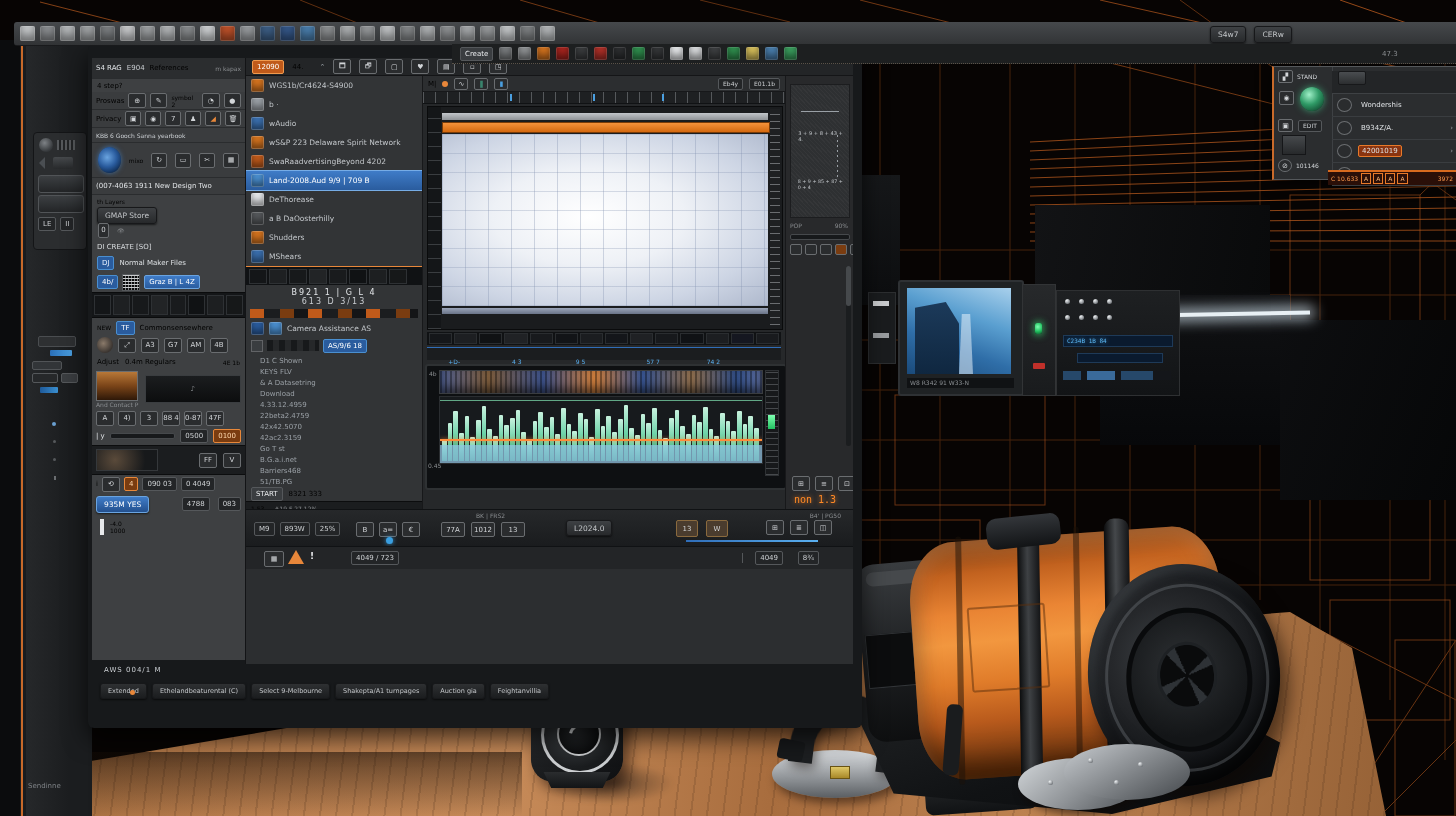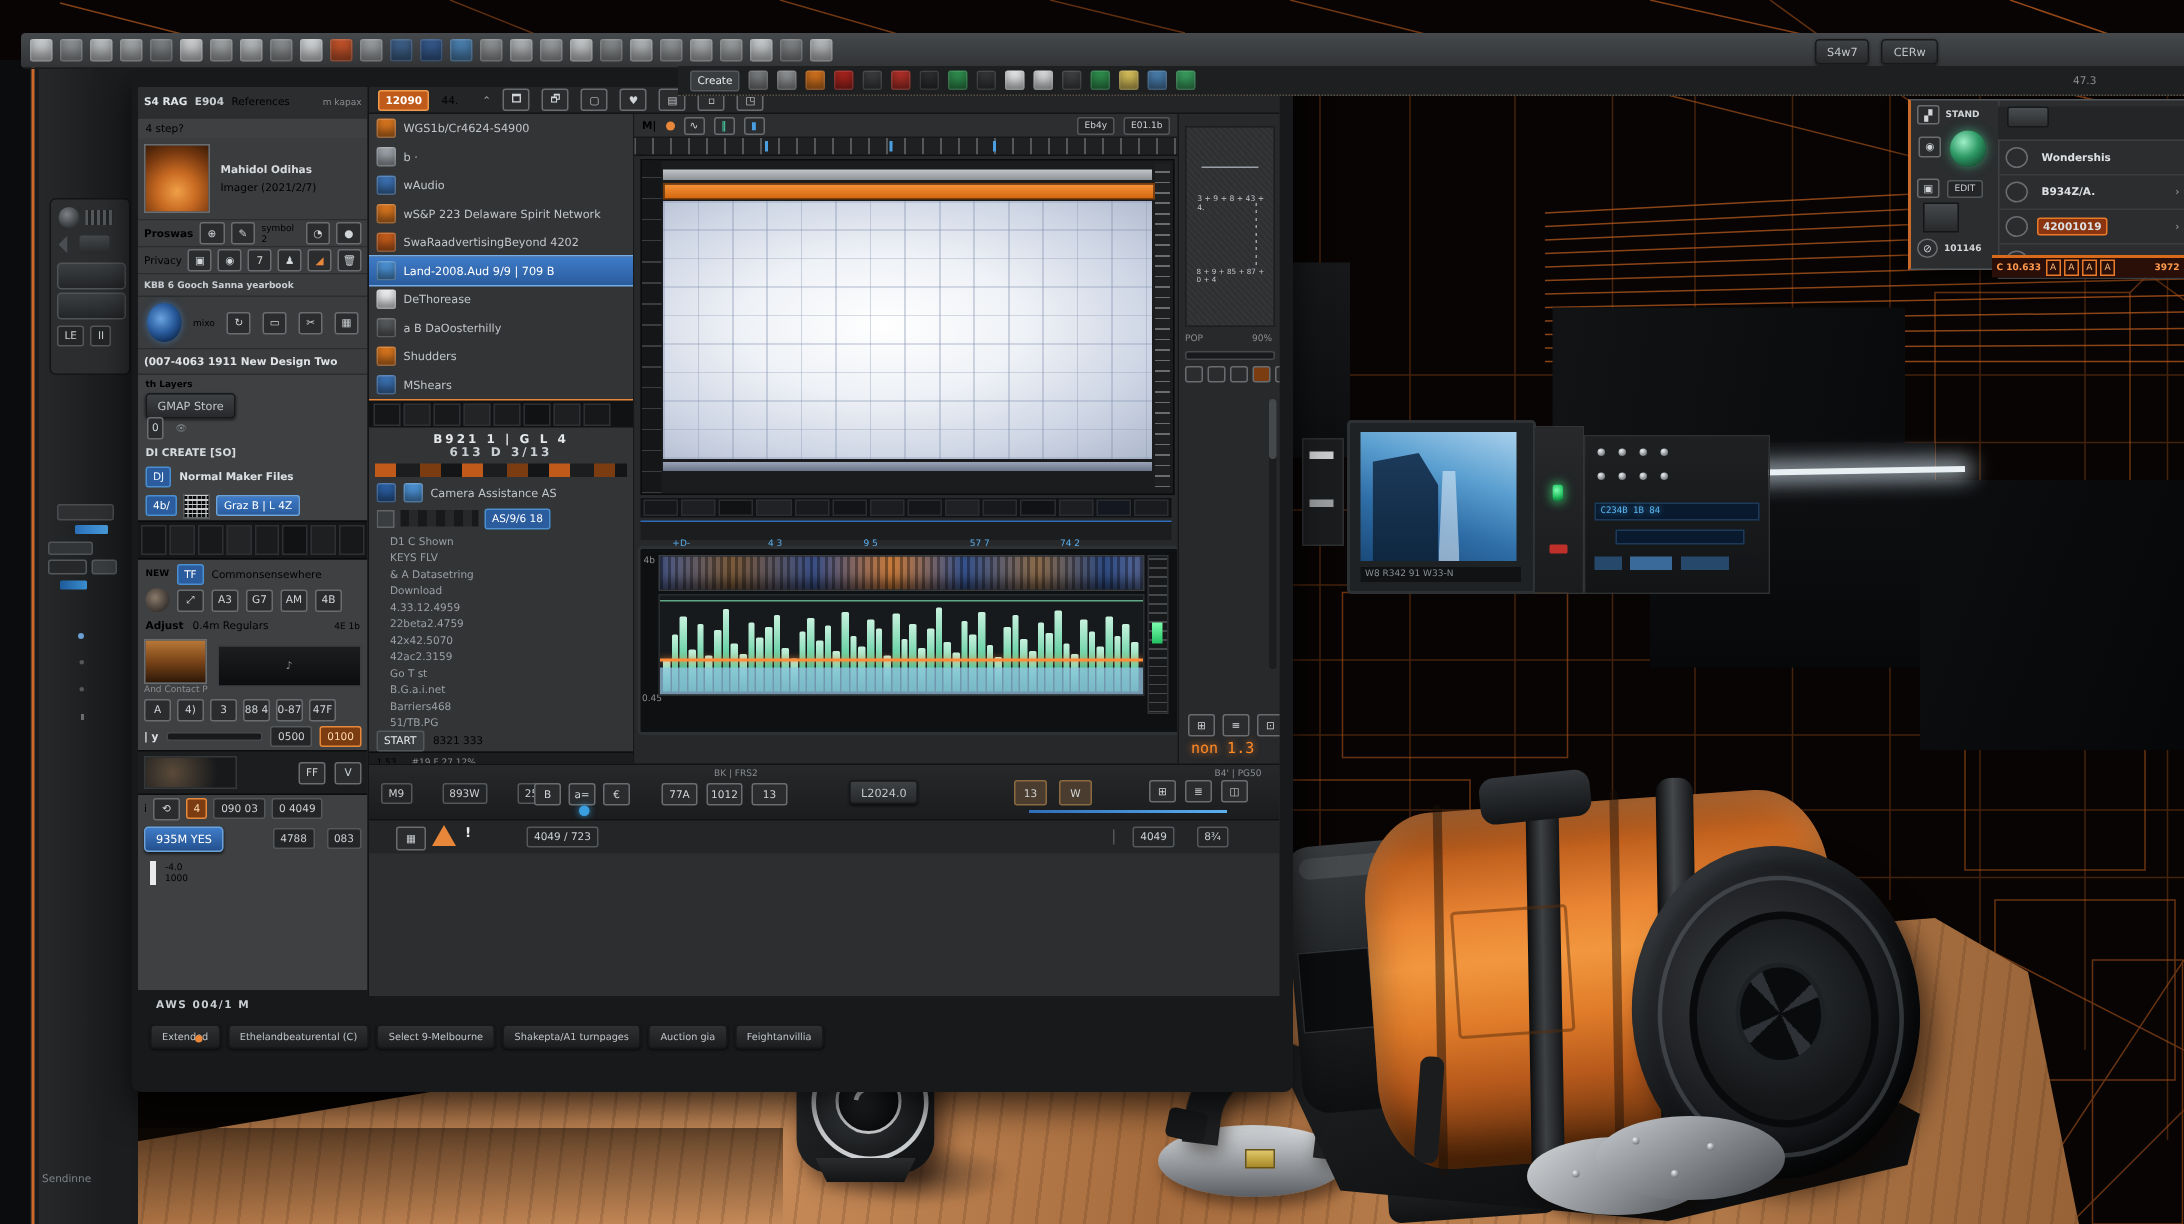--- a/index.html
+++ b/index.html
@@ -2,21 +2,21 @@
 <html><head>
 <meta charset="utf-8">
 <style>
   html,body{margin:0;padding:0;background:#070403;}
   body{width:1456px;height:816px;position:relative;overflow:hidden;font-family:"DejaVu Sans",sans-serif;}
   .a{position:absolute;}
   .r{display:flex;align-items:center;}
   .t{font-size:8px;color:#b4b7ba;white-space:nowrap;overflow:hidden;}
   .t7{font-size:7px;}
   .t6{font-size:6px;}
-  .b{font-weight:bold;}
+  .b{font-weight:normal;}
   .ic{height:15px;width:15px;border-radius:2px;flex:0 0 auto;box-shadow:inset 0 0 0 1px rgba(255,255,255,.14), inset 0 -6px 8px rgba(0,0,0,.45);}
   .ic2{height:13px;width:13px;border-radius:2px;flex:0 0 auto;box-shadow:inset 0 0 0 1px rgba(255,255,255,.12), inset 0 -5px 7px rgba(0,0,0,.5);}
   .chip{background:#232527;border:1px solid #55585b;border-radius:2px;padding:0 4px;font-size:7px;color:#cdd0d3;height:12px;line-height:12px;white-space:nowrap;}
   .chip.accent{background:#7a3c10;border-color:#e8883a;color:#ffd9ae;}
   .pbtn{background:linear-gradient(#3e4144,#27292b);border:1px solid #17181a;border-radius:3px;color:#c2c5c8;font-size:7.5px;padding:0 7px;height:15px;display:flex;align-items:center;white-space:nowrap;box-shadow:0 1px 2px rgba(0,0,0,.6);}
   .glyph{width:16px;height:13px;border:1px solid #6a6d70;border-radius:2px;background:#2a2c2e;color:#d2d5d8;font-size:7px;display:flex;align-items:center;justify-content:center;}
   .sect{background:#3a3c3e;border-bottom:1px solid #2a2c2e;}
   .tree-row{height:19px;display:flex;align-items:center;padding:0 5px;font-size:7.5px;color:#c2c6ca;gap:5px;white-space:nowrap;overflow:hidden;}
   .tree-row .ti{width:13px;height:13px;border-radius:2px;flex:0 0 auto;box-shadow:inset 0 0 0 1px rgba(255,255,255,.2), inset 0 -5px 6px rgba(0,0,0,.45);}
   .tree-row.selected{background:linear-gradient(#3f7cc8,#2a5c9e);color:#fff;outline:1px solid #76acе6;outline:1px solid #76ace6;}
@@ -321,27 +321,20 @@
 <div class="a" data-name="left-panel" style="left:92px;top:58px;width:153px;height:602px;z-index:5;background:#3e4042;border-right:1px solid #141517;overflow:hidden">
   <div class="r sect" data-name="left-panel-header" style="height:20px;background:#2b2d2f;padding:0 4px;gap:5px">
     <span class="t7 b" data-name="panel-tab" style="color:#e2e5e8">S4 RAG</span>
     <span class="t7 b" data-name="panel-tab" style="color:#caced2">E904</span>
     <span class="t7" data-name="panel-tab">References</span>
     <span class="t6" data-name="panel-header-right" style="margin-left:auto;color:#8a8d90">m kapax</span>
   </div>
   <div class="r" style="height:13px;padding:0 5px">
       <span class="t7" data-name="step-label">4 step?</span>
     </div>
-  <div class="r sect" data-name="material-card" style="height:50px;padding:2px 4px;gap:7px">
-    <div data-name="material-thumbnail" style="width:42px;height:44px;border:1px solid #6a6d70;background:radial-gradient(circle at 50% 70%,#f0a048 0%,#c86a22 35%,#7a3a10 70%,#3a1c06 100%)"></div>
-    <div>
-      <div class="t7 b" data-name="material-title" style="color:#d8dbde">Mahidol Odihas</div>
-      <div class="t7" data-name="material-subtitle" style="margin-top:4px">Imager (2021/2/7)</div>
-    </div>
-  </div>
   <div class="r sect" style="height:17px;padding:0 4px;gap:4px">
     <span class="t7 b" data-name="row-label">Proswas</span>
     <span class="glyph" data-name="tool-button">⊕</span>
       <span class="glyph" data-name="tool-button">✎</span>
     <span class="t6" data-name="row-right">symbol 2</span>
     <span class="glyph" data-name="tool-button" style="margin-left:auto">◔</span>
       <span class="glyph" data-name="tool-button">●</span>
   </div>
   <div class="r sect" style="height:17px;padding:0 4px;gap:4px">
     <span class="t7" data-name="row-label">Privacy</span>
@@ -776,21 +769,21 @@
           <span class="glyph" data-name="inspector-bottom-button">≡</span>
           <span class="glyph" data-name="inspector-bottom-button">⊡</span>
         </div>
       <div class="a digital" data-name="digital-readout" style="left:8px;top:418px;font-size:10px">non 1.3</div>
     </div>
   </div>
 
   <div data-name="transport-bar" style="height:36px;background:linear-gradient(#26282a,#1a1c1e);border-top:1px solid #101214;position:relative">
     <span class="t6" data-name="transport-center-label" style="position:absolute;left:230px;top:2px;color:#8a8d90">BK | FRS2</span>
     <span class="t6" data-name="transport-right-label" style="position:absolute;right:12px;top:2px;color:#8a8d90">B4' | PG50</span>
-    <div class="r" style="position:absolute;left:8px;top:12px;gap:20px">
+    <div class="r" style="position:absolute;left:8px;top:12px;gap:5px">
         <span class="chip" data-name="transport-button">M9</span>
         <span class="chip" data-name="transport-button">893W</span>
         <span class="chip" data-name="transport-button">25%</span>
       </div>
     <div class="r" style="position:absolute;left:110px;top:12px;gap:5px">
         <span class="glyph" data-name="transport-button">B</span>
         <span class="glyph" data-name="transport-button">a=</span>
         <span class="glyph" data-name="transport-button">€</span>
       </div>
     <span class="a" data-name="playhead-dot" style="left:140px;top:27px;width:7px;height:7px;border-radius:50%;background:#3a9fe0;box-shadow:0 0 5px rgba(58,160,224,.9)"></span>

